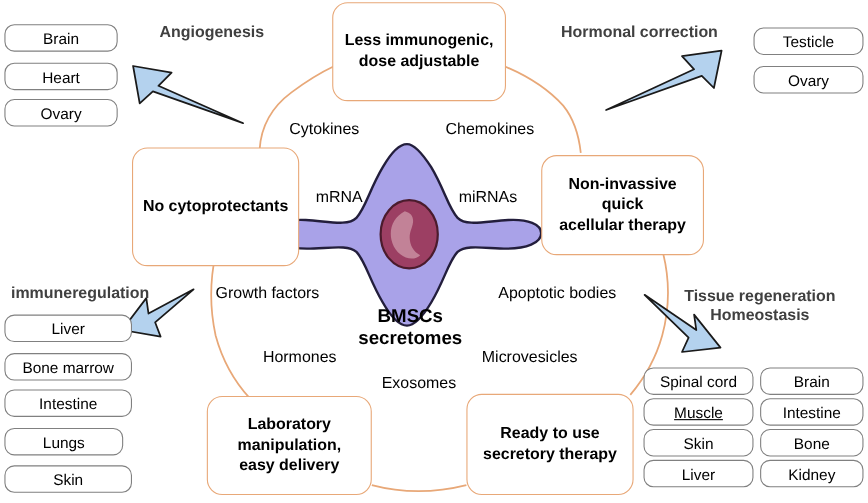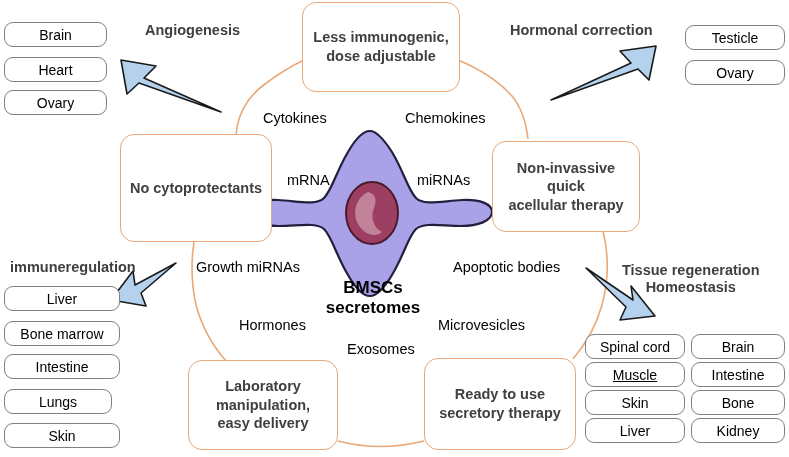--- a/index.html
+++ b/index.html
@@ -33,21 +33,21 @@
     box-sizing: border-box;
     background: #ffffff;
     border: 1.6px solid #e8a878;
     border-radius: 14px;
     display: flex;
     align-items: center;
     justify-content: center;
     text-align: center;
     font-weight: bold;
     font-size: 14.5px;
-    color: #404040;
+    color: #000000;
     line-height: 1.28;
     padding: 4px 8px;
     z-index: 4;
   }
   .feature-box span { display: block; }
 
   
   .pill {
     position: absolute;
     box-sizing: border-box;
@@ -162,21 +162,21 @@
 
   <div class="center-caption" style="left:318px; top:278px; width:110px;">
     <div>BMSCs</div>
     <div>secretomes</div>
   </div>
 
   <div class="ring-label" style="left:263px; top:110px;">Cytokines</div>
   <div class="ring-label" style="left:405px; top:110px;">Chemokines</div>
   <div class="ring-label" style="left:287px; top:172px;">mRNA</div>
   <div class="ring-label" style="left:417px; top:172px;">miRNAs</div>
-  <div class="ring-label" style="left:196px; top:259px;">Growth miRNAs</div>
+  <div class="ring-label" style="left:196px; top:259px;">Growth factors</div>
   <div class="ring-label" style="left:453px; top:259px;">Apoptotic bodies</div>
   <div class="ring-label" style="left:239px; top:317px;">Hormones</div>
   <div class="ring-label" style="left:438px; top:317px;">Microvesicles</div>
   <div class="ring-label" style="left:347px; top:341px;">Exosomes</div>
 
   <div class="feature-box" style="left:302px; top:2px; width:158px; height:90px;">
     <div>
       <span>Less immunogenic,</span>
       <span>dose adjustable</span>
     </div>

